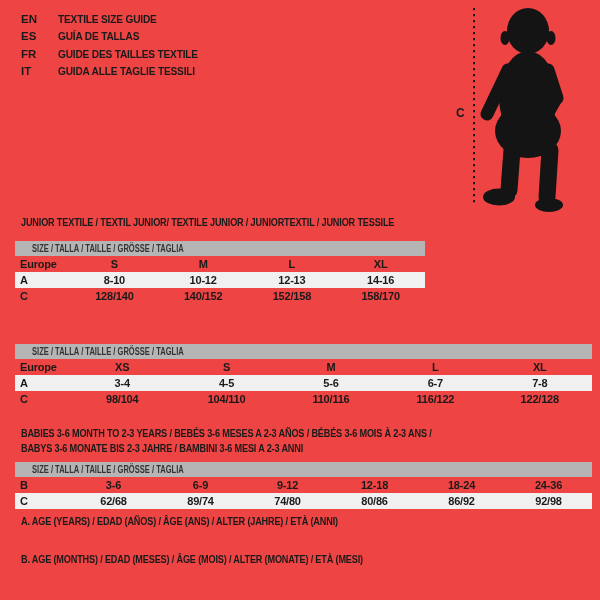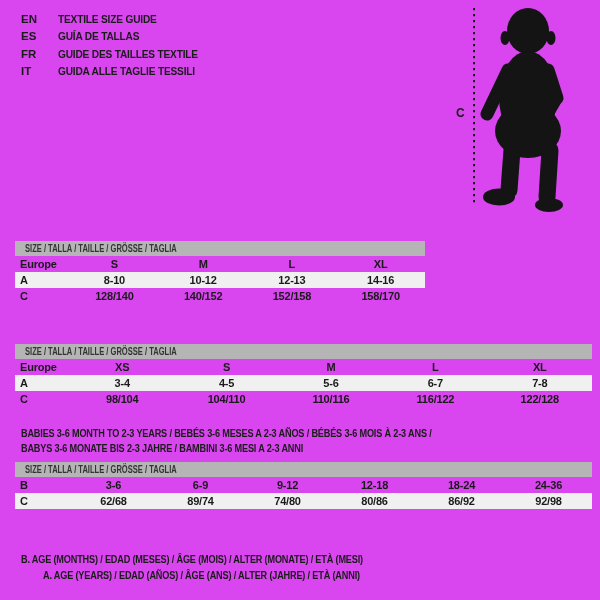--- a/index.html
+++ b/index.html
@@ -1,21 +1,21 @@
 <!DOCTYPE html>
 <html><head>
 <meta charset="utf-8">
 <style>
   html,body{margin:0;padding:0;}
   body{
     width:600px;height:600px;background:#ffffff;
     font-family:"Liberation Sans",sans-serif;color:#1a1a1a;
     -webkit-font-smoothing:antialiased;
   }
-  .sheet{position:relative;width:600px;height:600px;overflow:hidden;background:#d946ef;}
+  .sheet{position:relative;width:600px;height:600px;overflow:hidden;background:#ef4444;}
 
   
   .cond{display:inline-block;transform:scaleX(0.83);transform-origin:0 50%;white-space:nowrap;letter-spacing:-0.2px;}
   .cond-wide{display:inline-block;transform:scaleX(0.88);transform-origin:0 50%;white-space:nowrap;letter-spacing:-0.2px;}
   .cond-bar{display:inline-block;transform:scaleX(0.72);transform-origin:0 50%;white-space:nowrap;letter-spacing:0;}
 
   
   .lang-list{position:absolute;left:21px;top:13px;}
   .lang-row{display:flex;height:17.4px;font-size:11.5px;font-weight:700;}
   .lang-code{width:37px;flex:0 0 37px;}
@@ -35,26 +35,26 @@
   
   table.tbl{position:absolute;left:15px;border-collapse:collapse;table-layout:fixed;}
   #tbl-junior{top:241px;width:410px;}
   #tbl-children{top:344px;width:577px;}
   #tbl-babies{top:462px;width:577px;}
   table.tbl col.c-label{width:55px;}
   table.tbl td{font-size:11px;font-weight:700;text-align:center;height:16px;line-height:16px;
                padding:0;letter-spacing:-0.2px;overflow:hidden;}
   table.tbl td.lbl{text-align:left;padding-left:5px;margin-left:15px;}
   table.tbl tr.bar td{background:#b5b5b5;color:#333333;height:15px;line-height:15px;
-                      text-align:left;padding-left:10px;font-size:10.5px;}
+                      text-align:left;padding-left:17px;font-size:10.5px;}
   table.tbl tr.alt td{background:#f0f0f0;}
 
   
   .legend-row{position:absolute;left:21px;font-size:11px;font-weight:700;white-space:nowrap;}
-  #legend-0{top:569px;margin-left:22px;}
+  #legend-0{top:515px;}
   #legend-1{top:553px;}
   #legend-2{top:569px;}
 </style>
 </head>
 <body>
 
 <div class="sheet">
 
   <div class="lang-list">
     <div class="lang-row">
@@ -97,20 +97,23 @@
 
         <line x1="62" y1="150" x2="59" y2="190" stroke="#141414" stroke-width="17" stroke-linecap="round"></line>
         <line x1="100" y1="150" x2="97" y2="197" stroke="#141414" stroke-width="17" stroke-linecap="round"></line>
 
         <ellipse cx="49" cy="197" rx="16" ry="8.5"></ellipse>
         <ellipse cx="99" cy="205" rx="14" ry="7"></ellipse>
       </g>
     </svg>
   </div>
 
+  <div class="ttl" id="ttl-junior">
+    <span class="cond">JUNIOR TEXTILE / TEXTIL JUNIOR/ TEXTILE JUNIOR / JUNIORTEXTIL / JUNIOR TESSILE</span>
+  </div>
   <table class="tbl" id="tbl-junior">
     <colgroup>
         <col class="c-label">
         <col>
         <col>
         <col>
         <col>
       </colgroup>
     <tbody>
         <tr class="bar">

